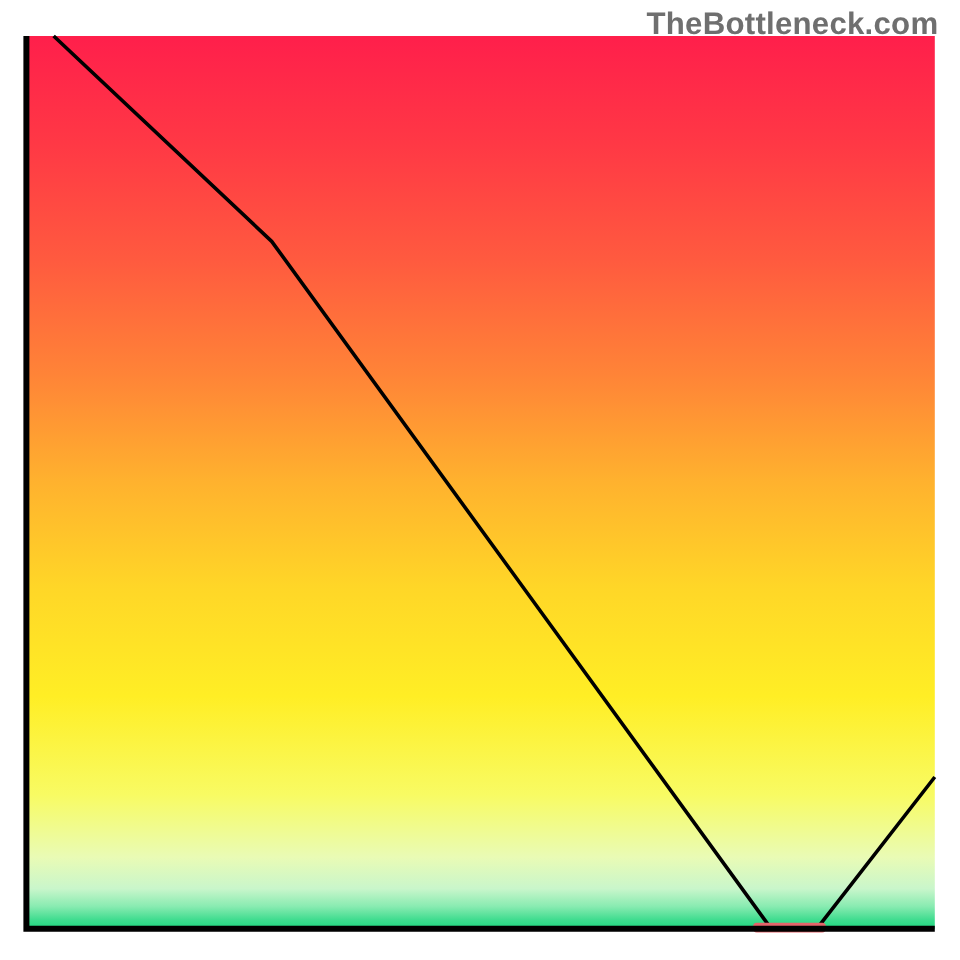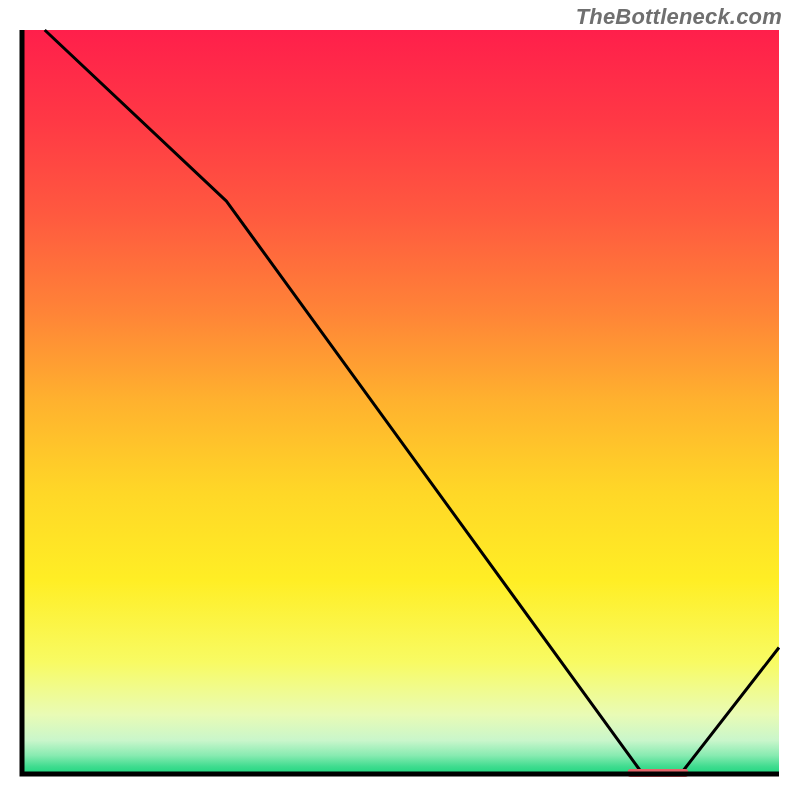--- a/index.html
+++ b/index.html
@@ -13,25 +13,24 @@
   }
   .container {
     position: relative;
     width: 800px;
     height: 800px;
   }
   .watermark {
     position: absolute;
     top: 4px;
     right: 18px;
-    font-size: 22px;
+    font-size: 26px;
     font-weight: bold;
     color: #6f6f6f;
     letter-spacing: 0.2px;
-    font-style: italic;
   }
   svg {
     position: absolute;
     top: 0;
     left: 0;
   }
 </style>
 </head>
 <body>
 

